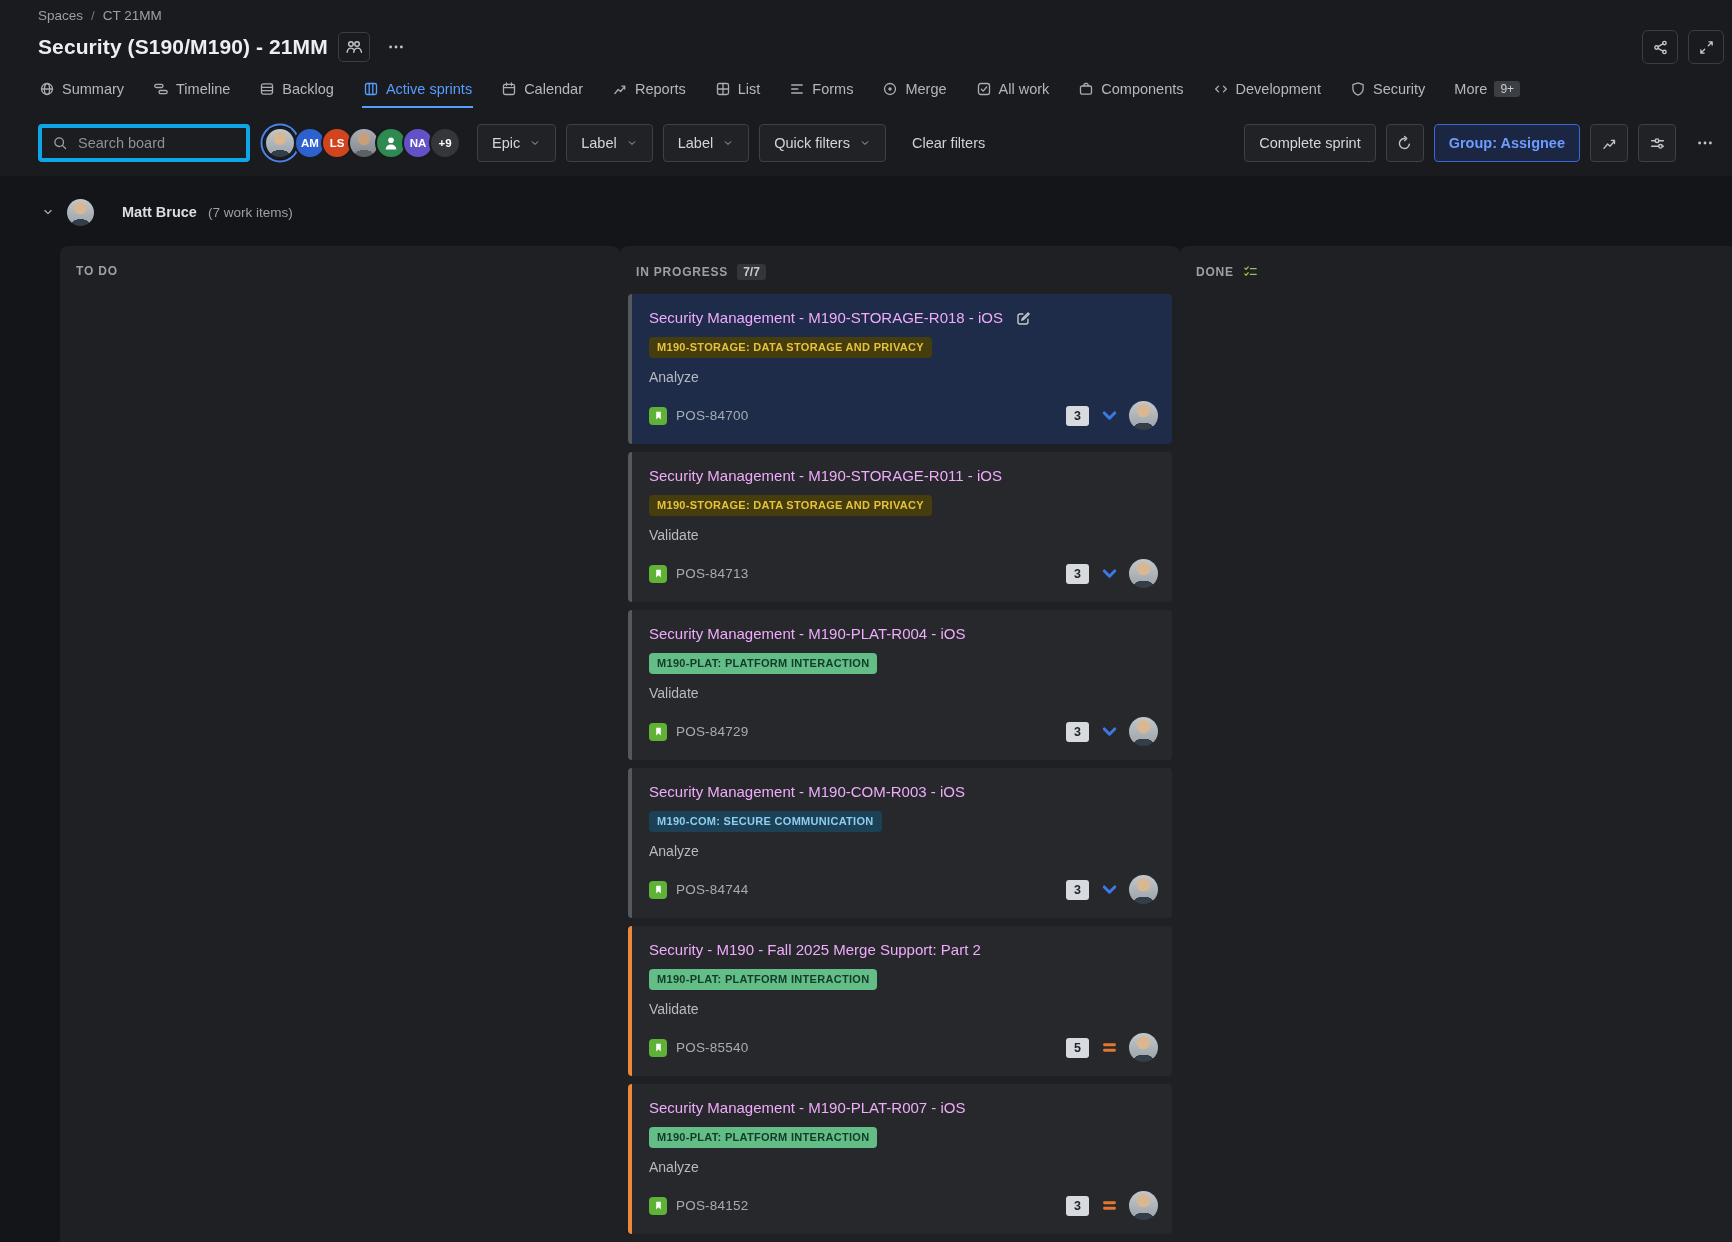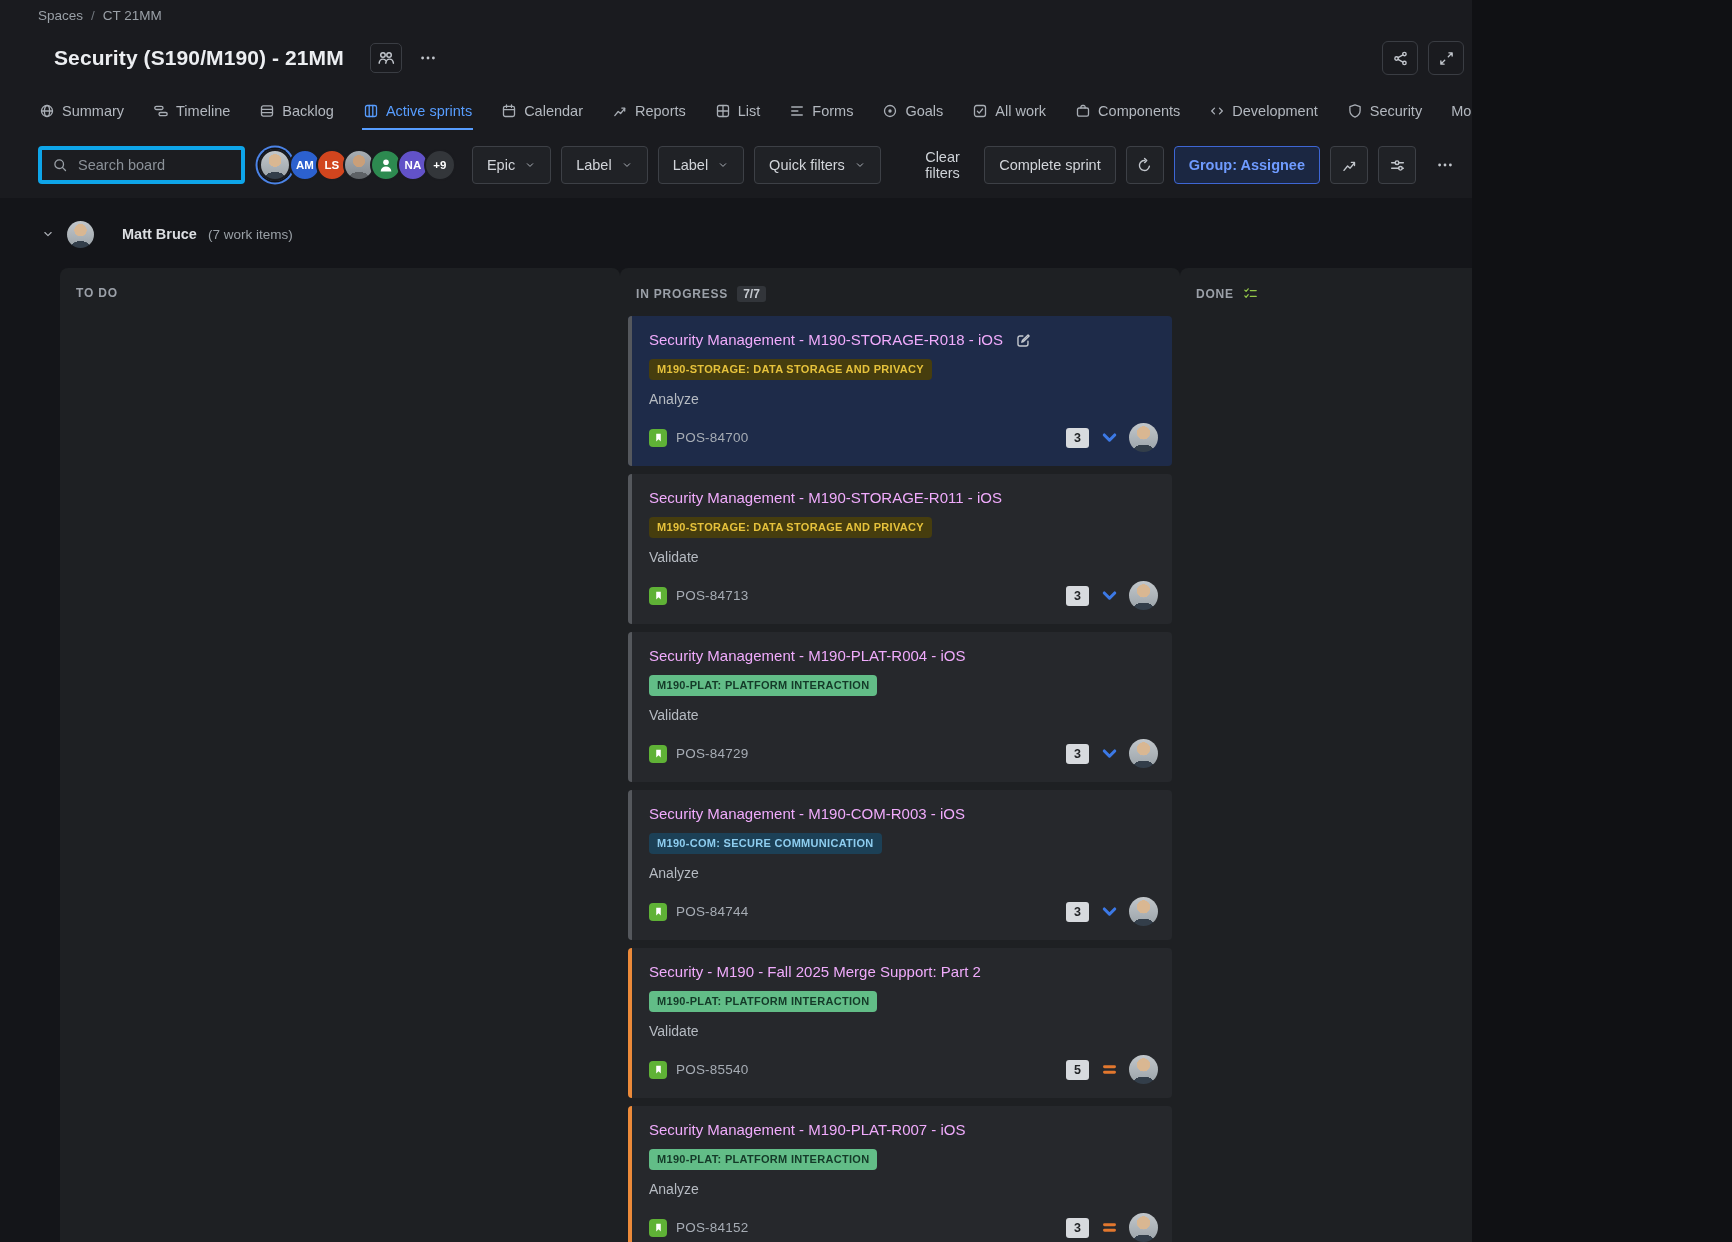--- a/index.html
+++ b/index.html
@@ -1,29 +1,29 @@
 <!DOCTYPE html>
 <html><head>
 <meta charset="utf-8">
 <style>
   html,body{margin:0;padding:0;background:#101114;}
   body{width:1732px;height:1242px;overflow:hidden;font-family:"Liberation Sans",sans-serif;
        -webkit-font-smoothing:antialiased;color:#c8ccd2;}
-  .app{width:1472px;height:1242px;background:#1a1b1f;display:flex;flex-direction:column;overflow:hidden;justify-content:center;}
+  .app{width:1732px;height:1242px;background:#1a1b1f;display:flex;flex-direction:column;overflow:hidden;justify-content:center;}
   .flex-spacer{flex:1;}
   .icon{display:inline-flex;align-items:center;justify-content:center;}
   .icon svg{display:block;}
 
   
   .topbar{padding:8px 8px 0 38px;}
   .breadcrumb{font-size:13.5px;color:#9aa0a7;display:flex;gap:8px;align-items:center;}
   .crumb{color:#9aa0a7;cursor:pointer;}
   .crumb-sep{color:#6f757c;}
   .title-row{display:flex;align-items:center;margin-top:7px;gap:10px;}
-  .title-row h1{font-size:21px;font-weight:700;color:#eceef1;margin:16px;letter-spacing:.1px;}
+  .title-row h1{font-size:21px;font-weight:700;color:#eceef1;margin:0;letter-spacing:.1px;}
   .icon-btn{background:transparent;border:none;color:#c2c6cc;width:32px;height:30px;border-radius:5px;
             display:inline-flex;align-items:center;justify-content:center;cursor:pointer;padding:0;}
   .icon-btn.boxed{border:1px solid #3a3d43;}
   .icon-btn.lg{width:36px;height:34px;border-radius:6px;}
   .title-actions-right{display:flex;gap:10px;margin-right:0;}
 
   .tabs{display:flex;gap:27px;margin-top:13px;align-items:flex-end;}
   .tab{display:inline-flex;align-items:center;gap:7px;font-size:14.5px;color:#b3b8bf;
        padding:4px 1px 11px;cursor:pointer;white-space:nowrap;font-weight:500;}
   .tab .icon{color:#a9aeb5;}
@@ -236,21 +236,21 @@
           </span>
           <span class="tab-label">Forms</span>
         </div>
         <div class="tab">
           <span class="icon">
             <svg width="16" height="16" viewBox="0 0 16 16" fill="none" stroke="currentColor" stroke-width="1.3" stroke-linecap="round" stroke-linejoin="round">
               <circle cx="8" cy="8" r="5.5"></circle>
               <circle cx="8" cy="8" r="1.7" fill="currentColor" stroke="none"></circle>
             </svg>
           </span>
-          <span class="tab-label">Goals</span>
+          <span class="tab-label">Merge</span>
         </div>
         <div class="tab">
           <span class="icon">
             <svg width="16" height="16" viewBox="0 0 16 16" fill="none" stroke="currentColor" stroke-width="1.3" stroke-linecap="round" stroke-linejoin="round">
               <rect x="2.5" y="2.5" width="11" height="11" rx="2.2"></rect>
               <path d="M5.4 8.3l1.8 1.8 3.4-4.1"></path>
             </svg>
           </span>
           <span class="tab-label">All work</span>
         </div>

